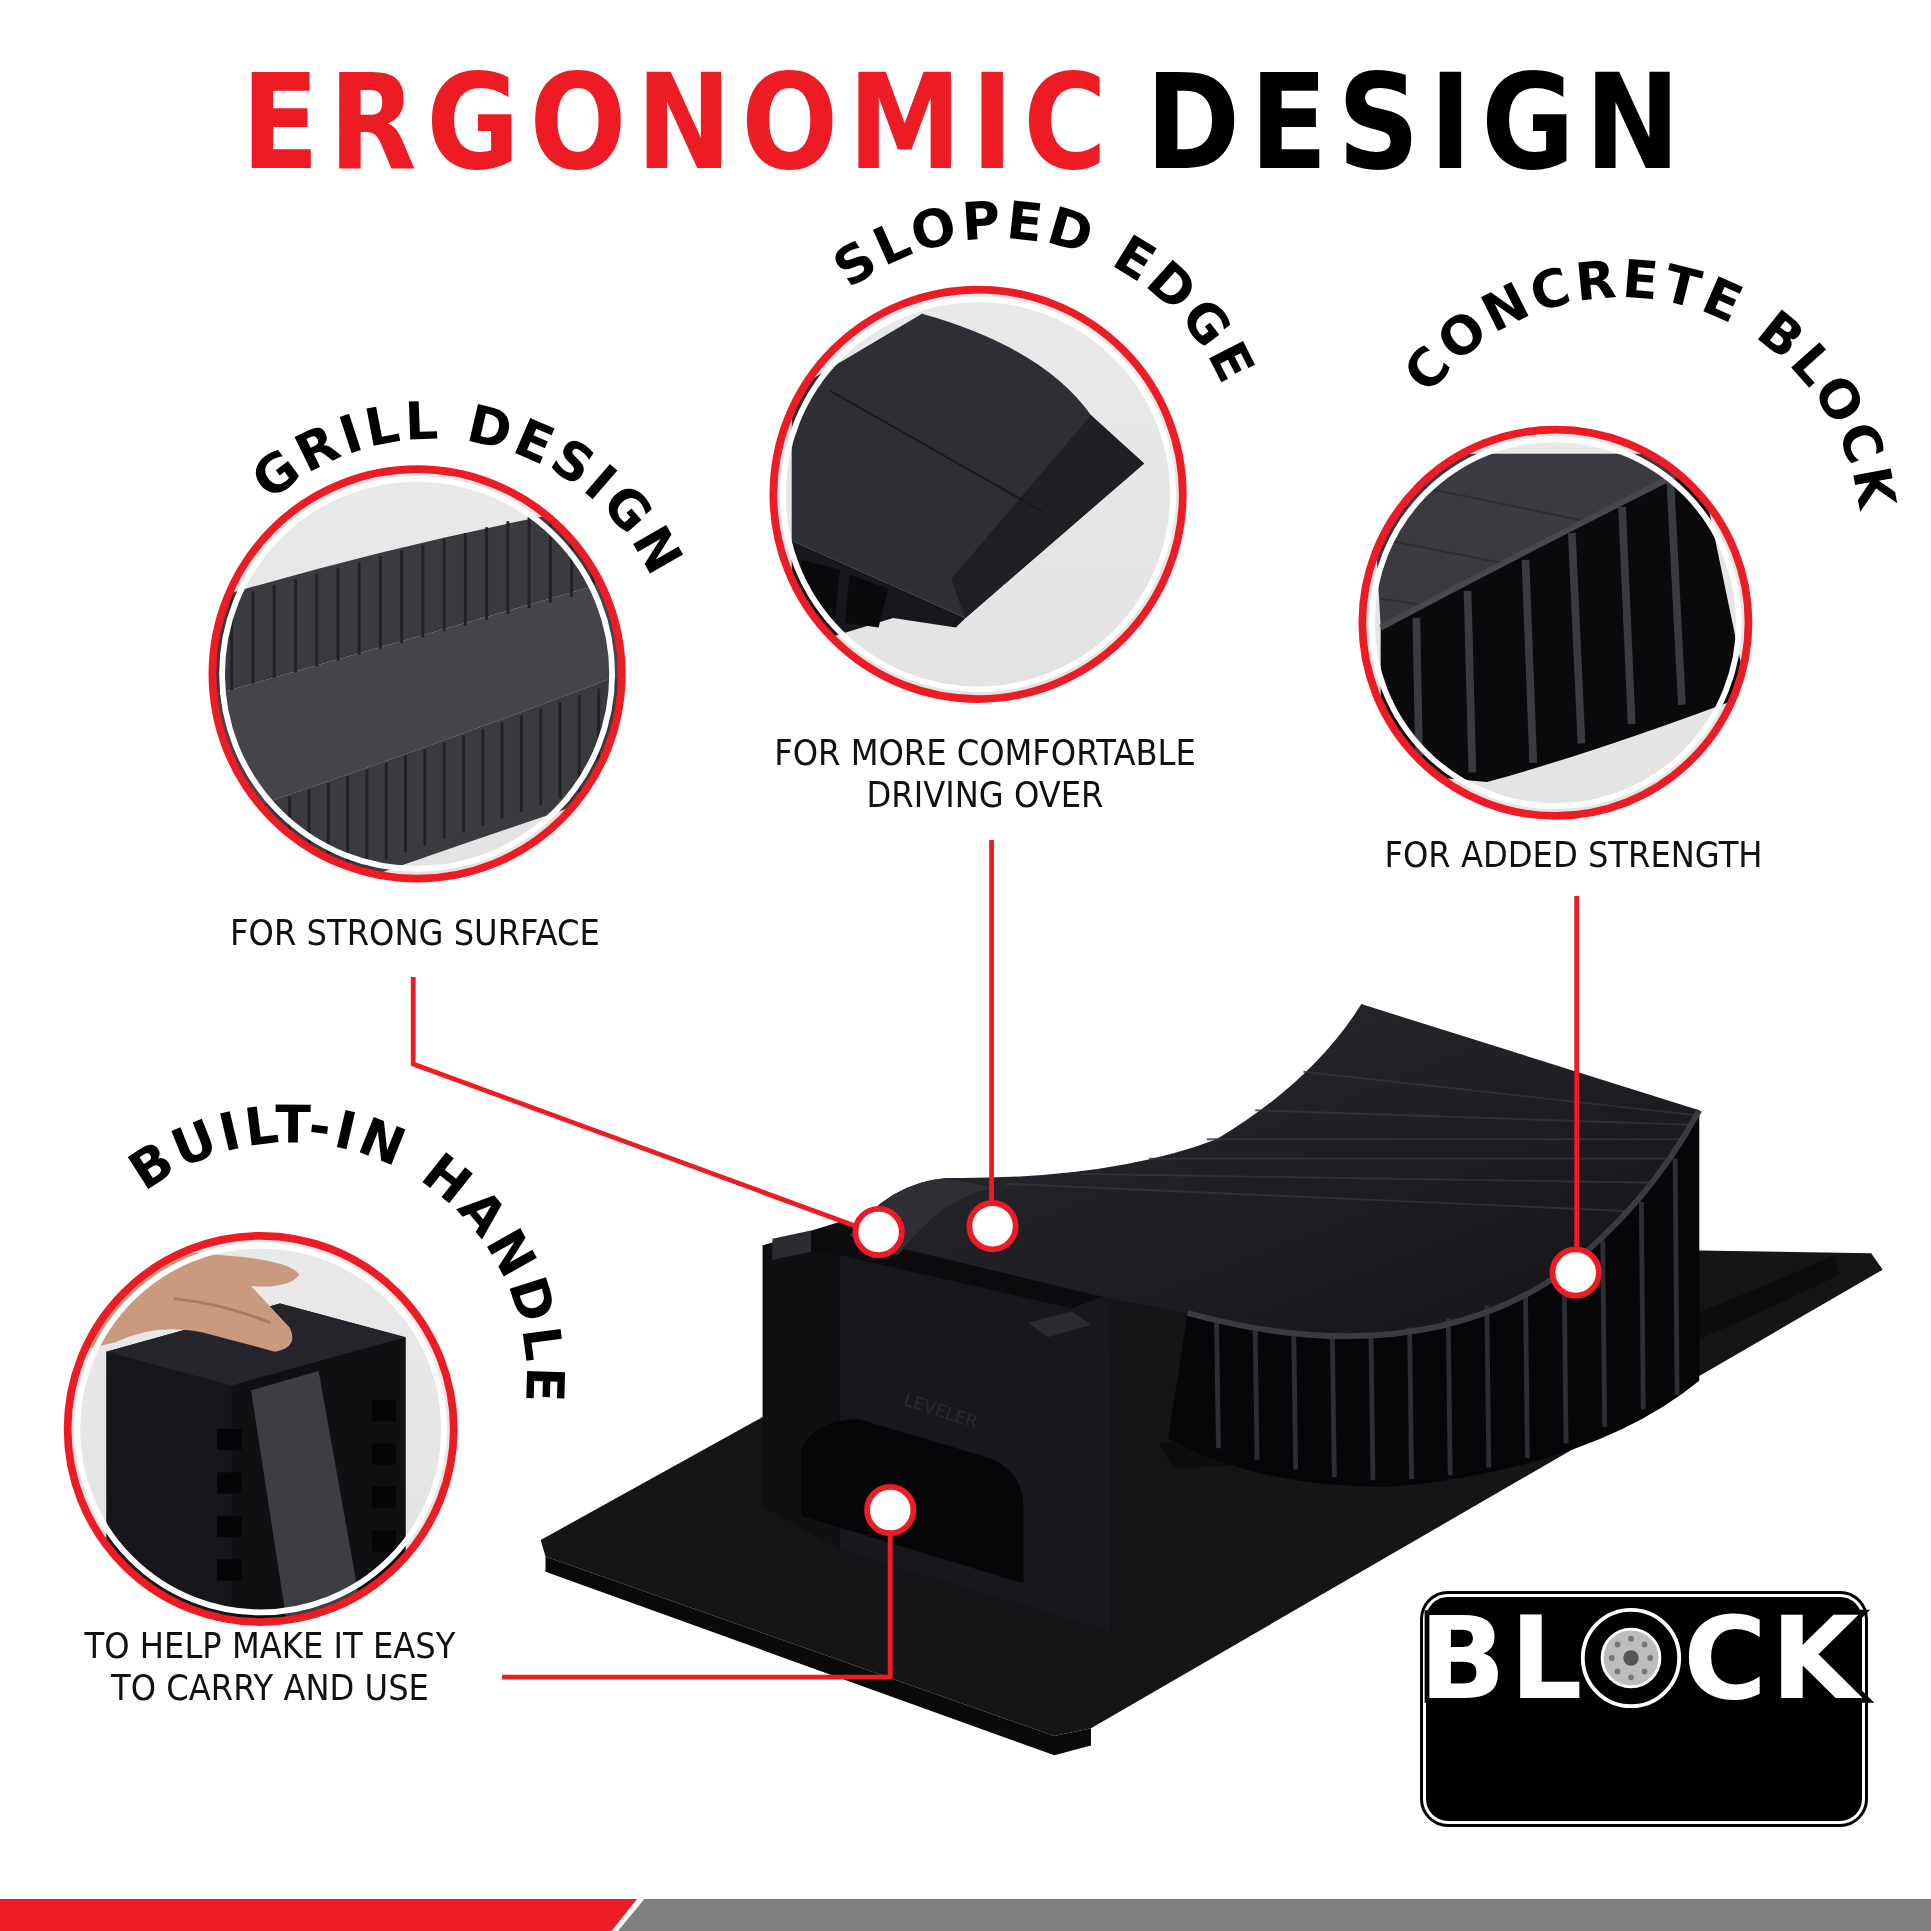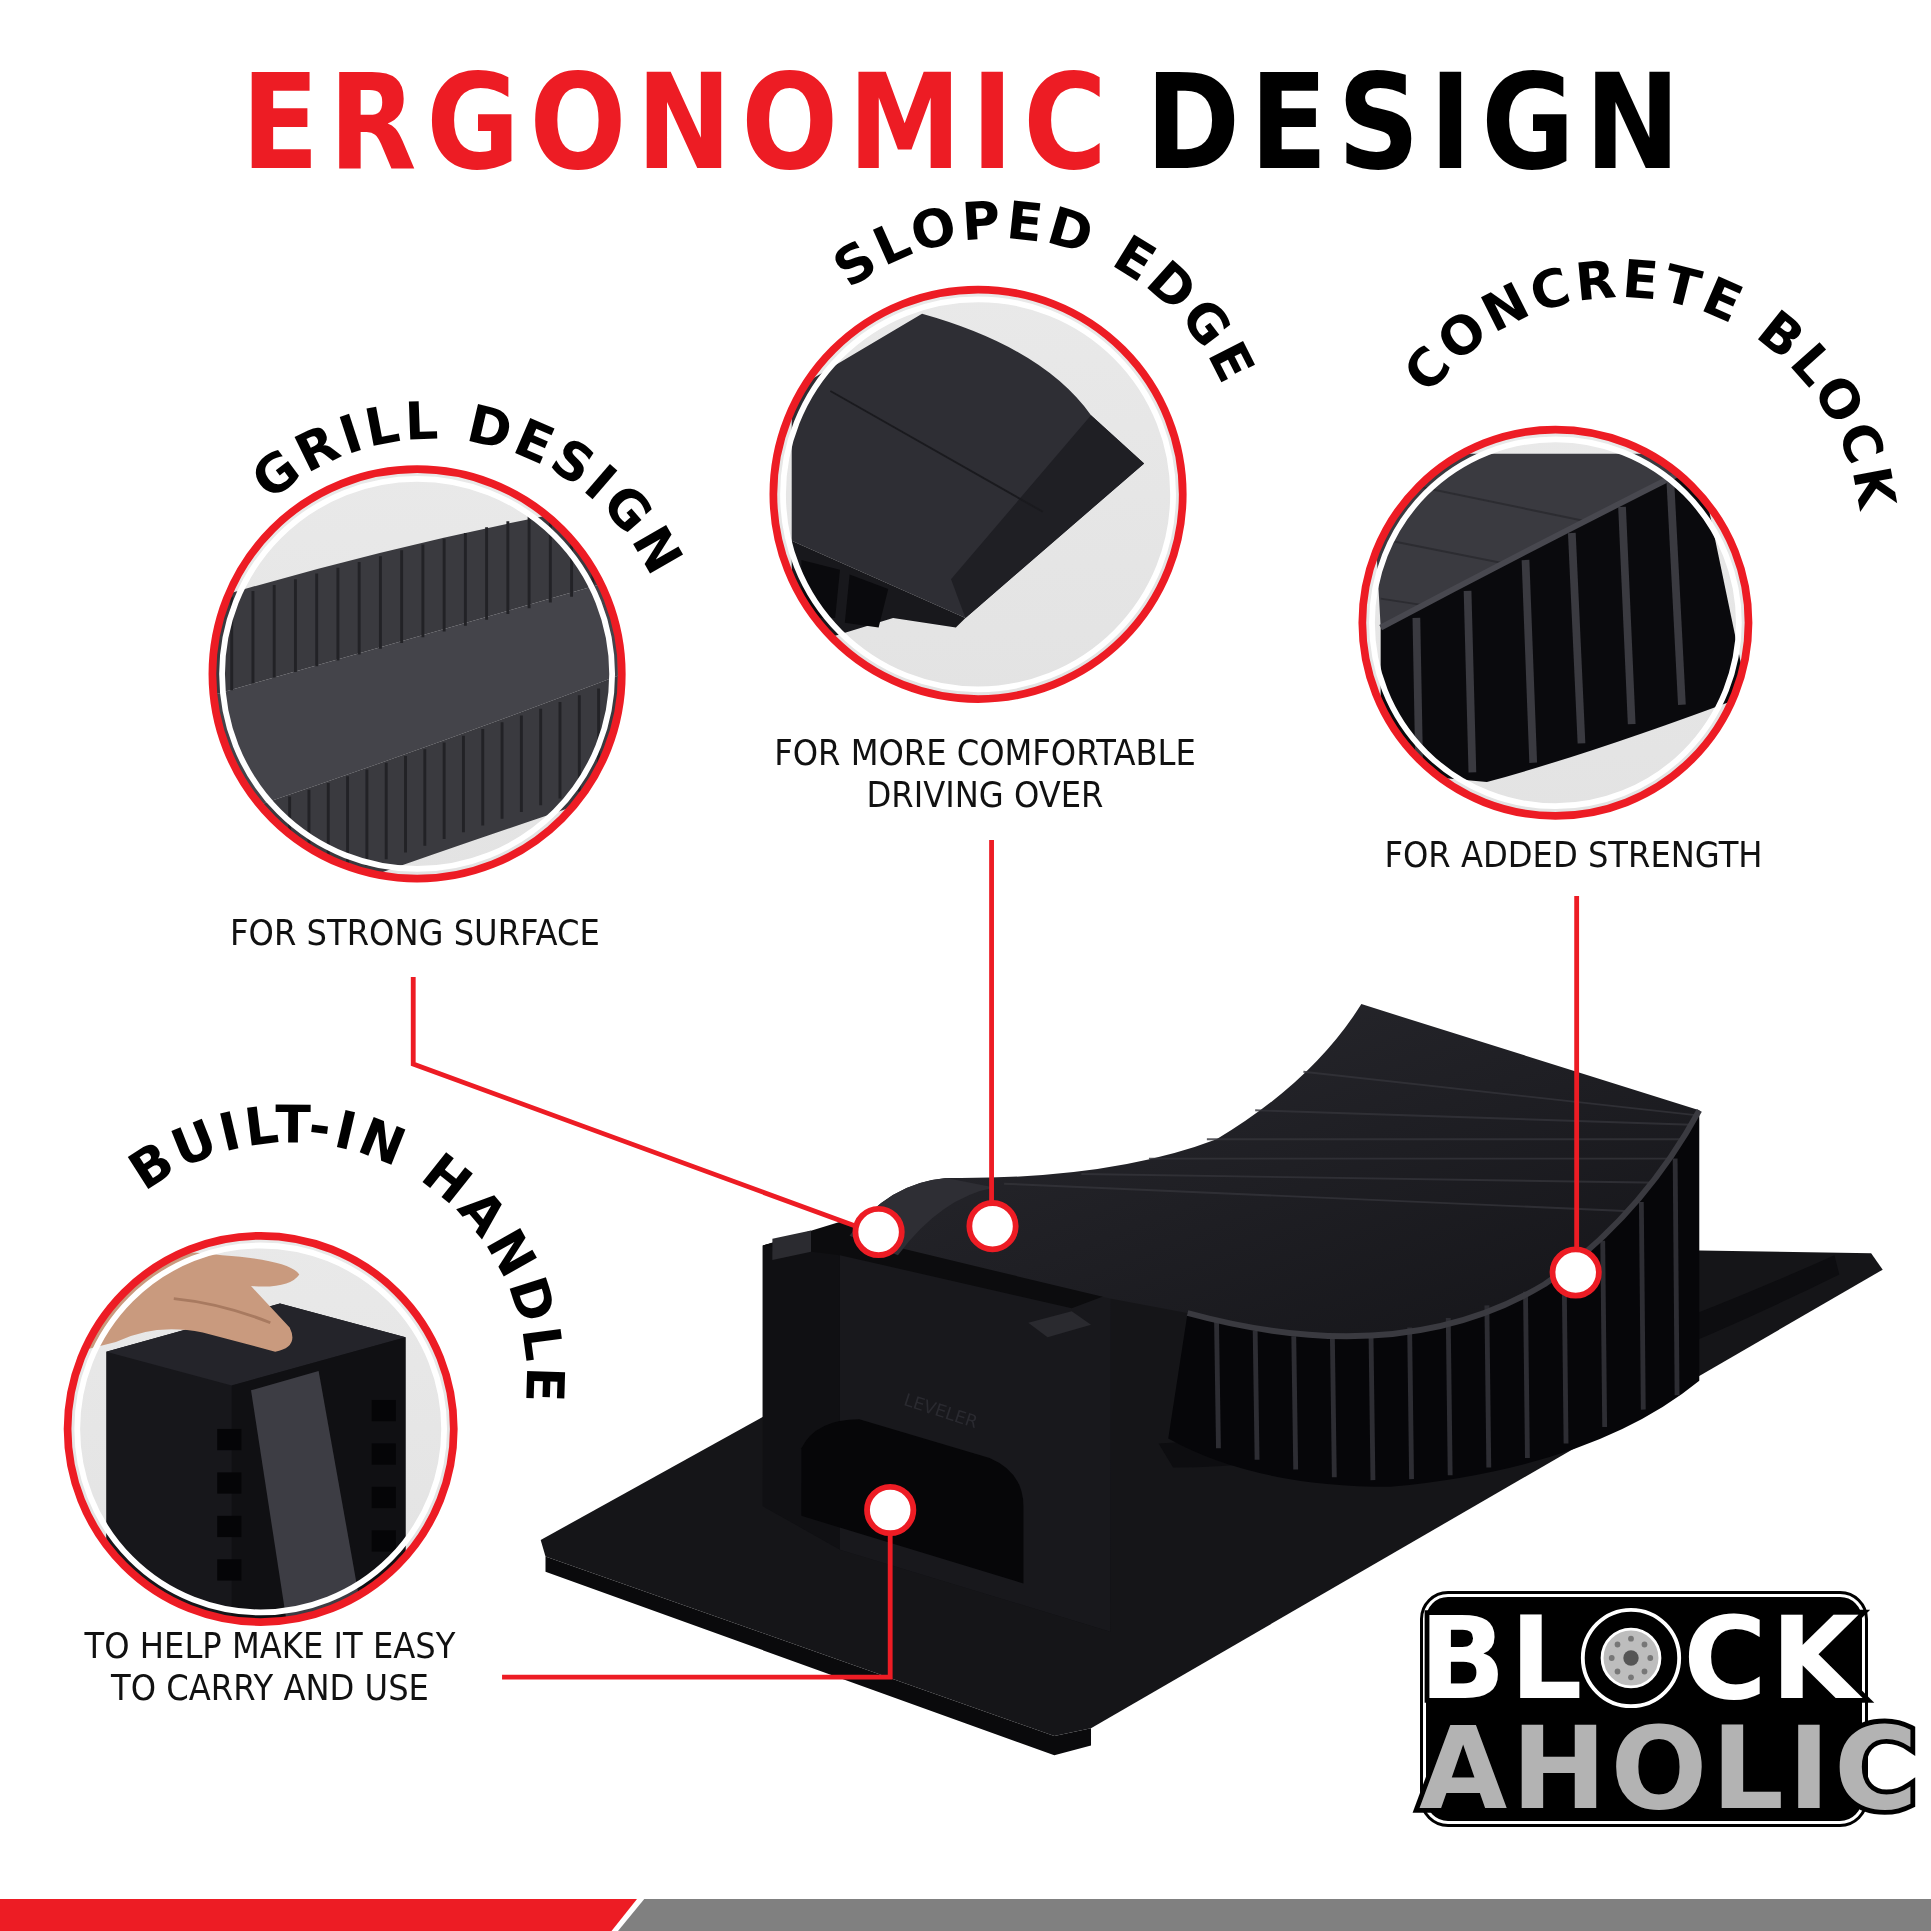--- a/index.html
+++ b/index.html
@@ -258,21 +258,20 @@
   <div>FOR ADDED STRENGTH</div>
 </div>
 <div class="caption" style="left:48px; top:1625px; width:444px;">
   <div>TO HELP MAKE IT EASY</div>
   <div>TO CARRY AND USE</div>
 </div>
 
 <div class="logo">
   <div class="logo-bg"></div>
   <div class="row row1">BLOCK</div>
-  <div class="row row2">AHOLIC</div>
   <svg style="position:absolute; left:159px; top:17.4px;" width="106" height="106" viewBox="0 0 110 110">
     <circle cx="55" cy="55" r="50" fill="#000" stroke="#fff" stroke-width="4"></circle>
     <circle cx="55" cy="55" r="30" fill="#bdbdbd" stroke="#fff" stroke-width="3"></circle>
     <circle cx="55" cy="55" r="8" fill="#555"></circle>
     <g fill="#777">
         <circle cx="55" cy="35" r="3"></circle>
         <circle cx="55" cy="75" r="3"></circle>
         <circle cx="35" cy="55" r="3"></circle>
         <circle cx="75" cy="55" r="3"></circle>
         <circle cx="41" cy="41" r="3"></circle>

